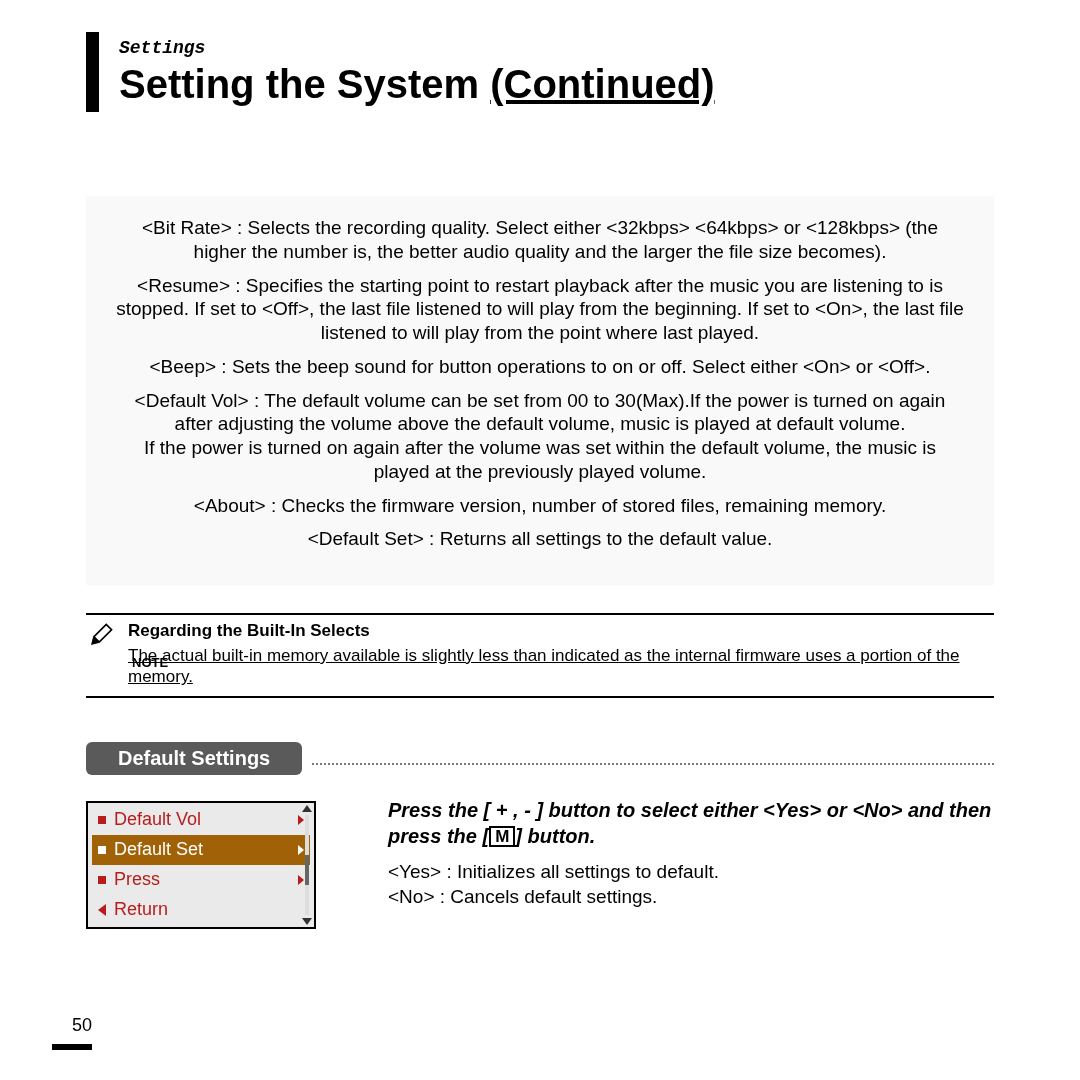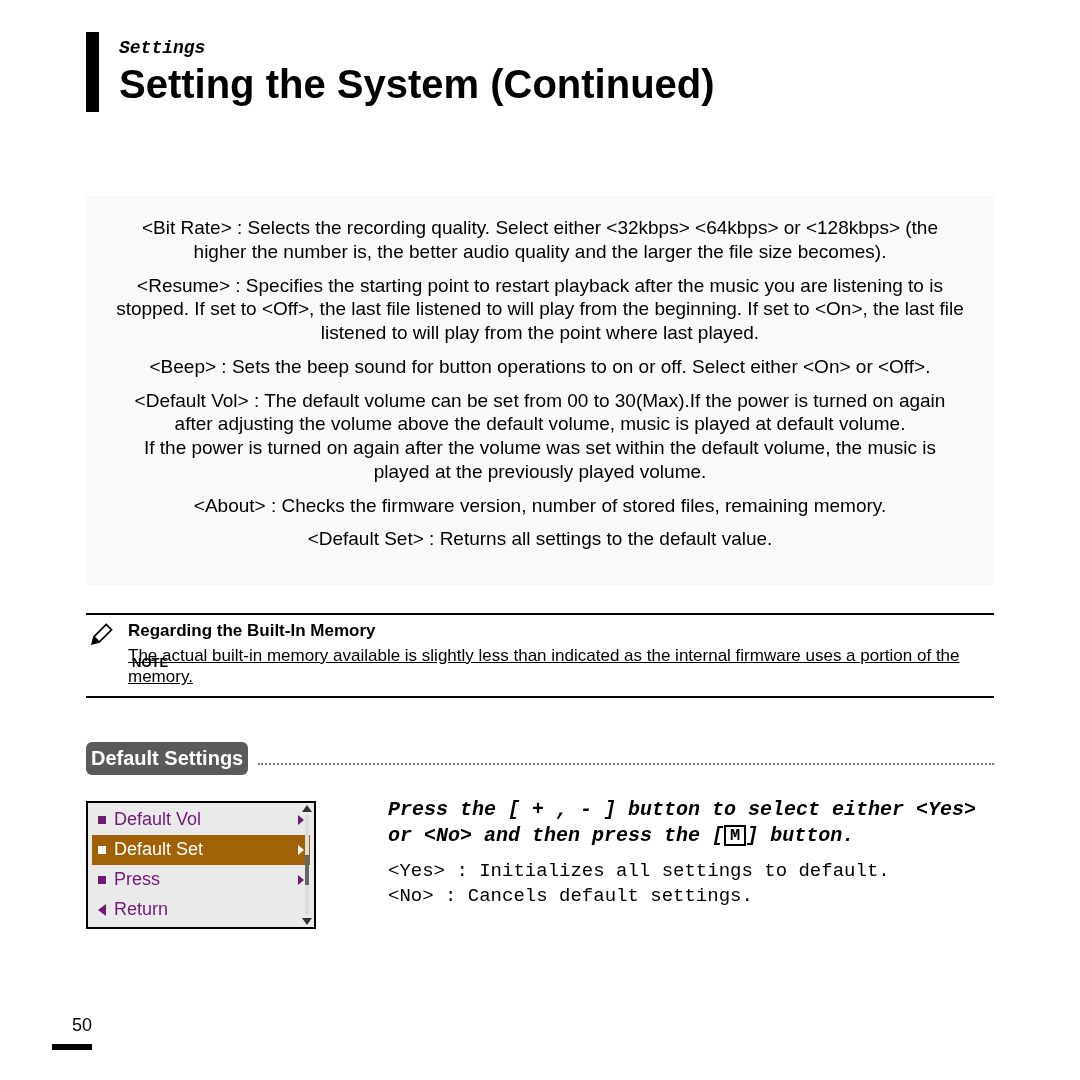--- a/index.html
+++ b/index.html
@@ -35,20 +35,21 @@
   }
   .page-title {
     font-size: 40px;
     font-weight: bold;
     margin-left: 33px;
     margin-bottom: 90px;
     line-height: 1.1;
   }
   .page-title .cont {
     font-weight: bold;
+    text-decoration: underline;
   }
   .content-box {
     background: #f9f9f9;
     padding: 20px 30px 34px 30px;
     font-size: 19px;
     line-height: 1.25;
     text-align: center;
   }
   .content-box p { margin-bottom: 10px; }
   .content-box p:last-child { margin-bottom: 0; }
@@ -89,21 +90,21 @@
   .section-header {
     margin-top: 44px;
     display: flex;
     align-items: center;
   }
   .section-pill {
     background: #5a5a5a;
     color: #fff;
     font-size: 20px;
     font-weight: bold;
-    padding: 5px 5px;
+    padding: 5px 32px;
     border-radius: 6px;
   }
   .section-dots {
     flex: 1;
     border-bottom: 2px dotted #777;
     height: 1px;
     margin-left: 10px;
     margin-top: 12px;
   }
 
@@ -121,21 +122,21 @@
     font-family: Arial, sans-serif;
     position: relative;
     padding: 2px 4px 2px 4px;
   }
   .screen-row {
     display: flex;
     align-items: center;
     height: 30px;
     font-size: 18px;
     padding: 0 6px;
-    color: #701a75;
+    color: #b91c1c;
   }
   .screen-row.sel {
     background: #a16207;
     color: #fff;
   }
   .row-sq {
     width: 8px; height: 8px; background: currentColor; display: inline-block;
     margin-right: 8px;
   }
   .row-tri-left {
@@ -180,21 +181,21 @@
     position: relative;
   }
   .scroll-thumb {
     position: absolute;
     top: 40%;
     width: 4px;
     height: 30%;
     background: #666;
   }
 
-  .instructions { flex: 1; margin-top: -4px; font-family: Liberation Mono, monospace; }
+  .instructions { flex: 1; margin-top: -4px; }
   .instr-bold {
     font-size: 20px;
     font-weight: bold;
     font-style: italic;
     line-height: 1.3;
     margin-bottom: 10px;
   }
   .instr-bold .mbox {
     display: inline-block;
     border: 2px solid #000;
@@ -250,21 +251,21 @@
     <div class="note-icon">
       <span>
         <svg viewBox="0 0 32 32">
             <path d="M6 26 L8 18 L22 4 L28 10 L14 24 Z M8 18 L14 24" fill="none" stroke="#000" stroke-width="2"></path>
             <path d="M6 26 L8 18 L14 24 Z" fill="#000"></path>
           </svg>
       </span>
       <div class="note-label">NOTE</div>
     </div>
     <div class="note-right">
-      <div class="note-title">Regarding the Built-In Memory</div>
+      <div class="note-title">Regarding the Built-In Selects</div>
       <div class="note-text">The actual built-in memory available is slightly less than indicated as the internal firmware uses a portion of the memory.</div>
     </div>
   </div>
 
   <div class="section-header">
     <div class="section-pill">Default Settings</div>
     <div class="section-dots"></div>
   </div>
 
   <div class="section-body">

